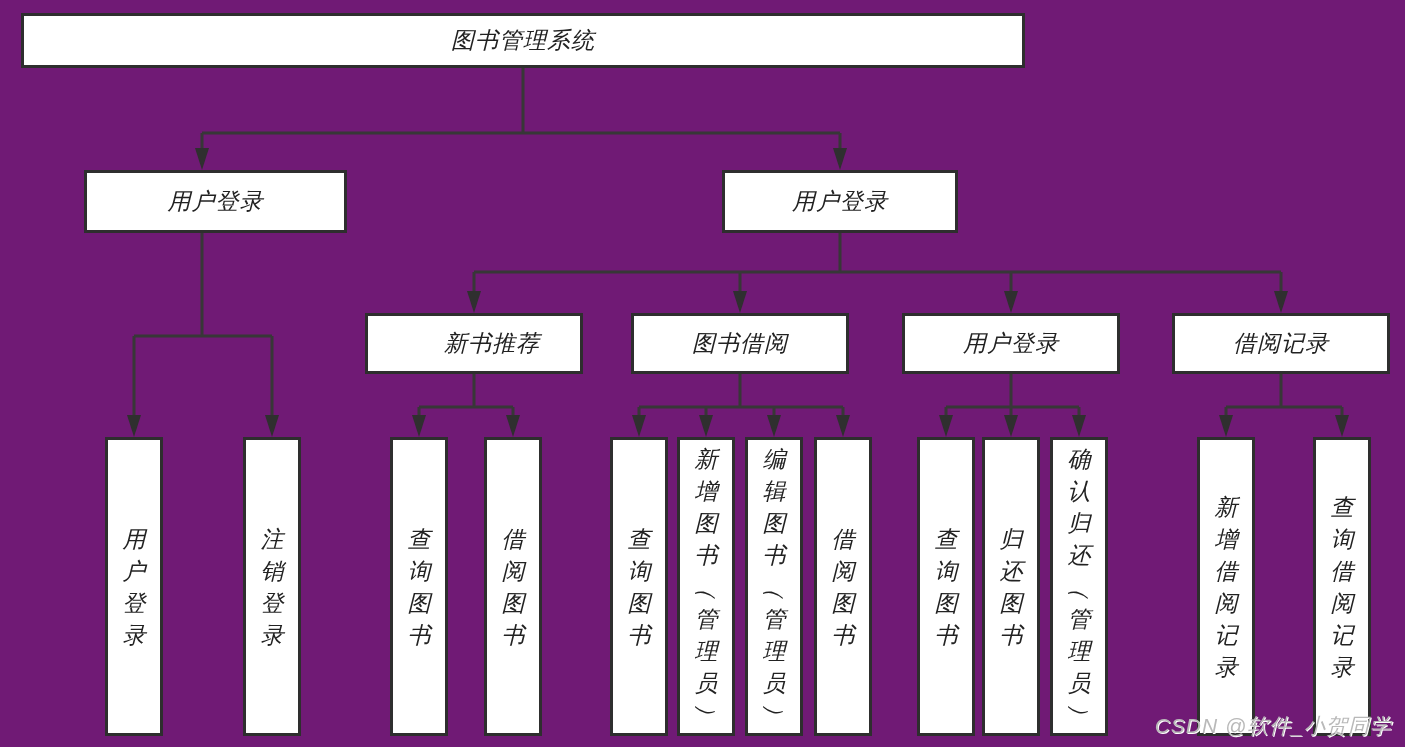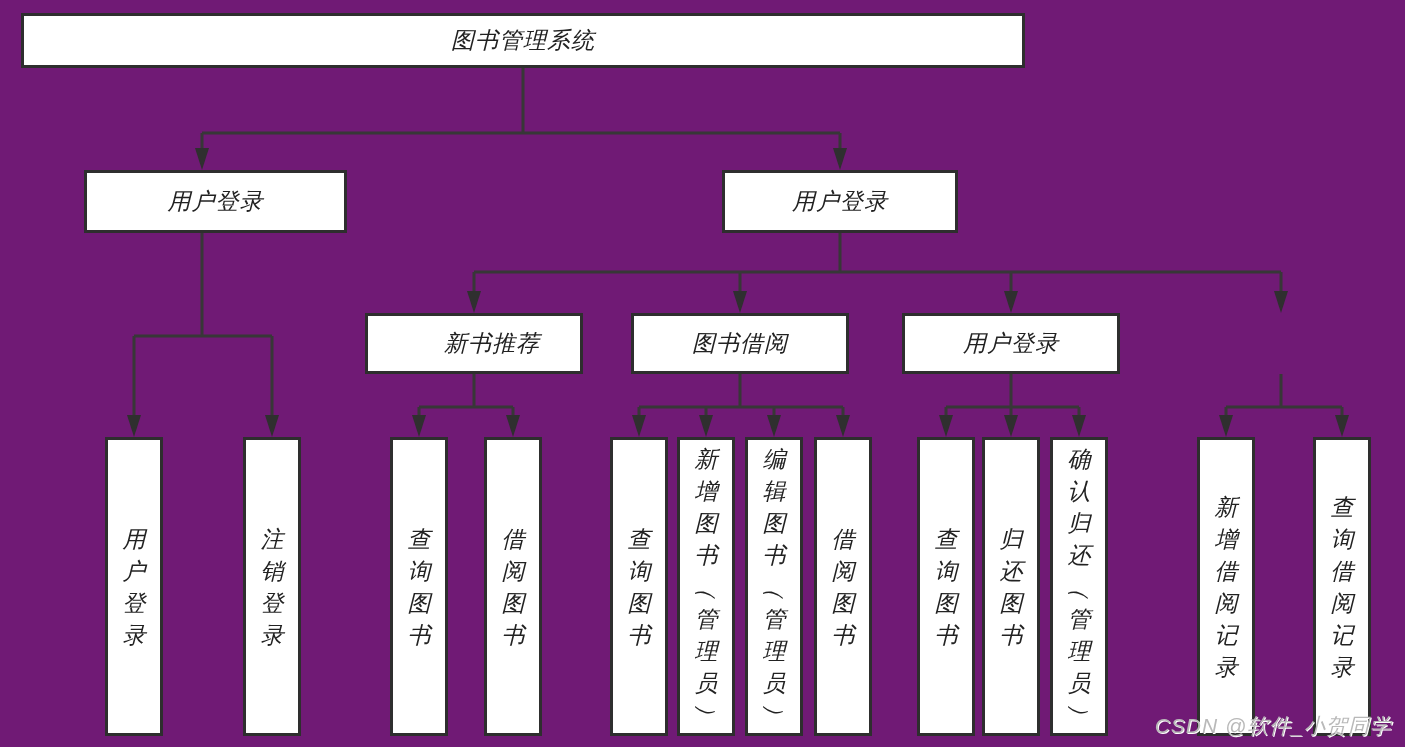--- a/index.html
+++ b/index.html
@@ -149,20 +149,21 @@
   </svg>
 
   <div class="node h" id="n-root">图书管理系统</div>
 
   <div class="node h" id="n-user-login">用户登录</div>
   <div class="node h" id="n-book-mgmt">用户登录</div>
 
   <div class="node h" id="n-new-book">新书推荐</div>
   <div class="node h" id="n-book-borrow">图书借阅</div>
   <div class="node h" id="n-current-borrow">用户登录</div>
+  <div class="node h" id="n-borrow-records">借阅记录</div>
 
   <div class="node v" id="n-login-op">
       <span class="vchar">用</span>
       <span class="vchar">户</span>
       <span class="vchar">登</span>
       <span class="vchar">录</span>
     </div>
   <div class="node v" id="n-logout-op">
       <span class="vchar">注</span>
       <span class="vchar">销</span>

